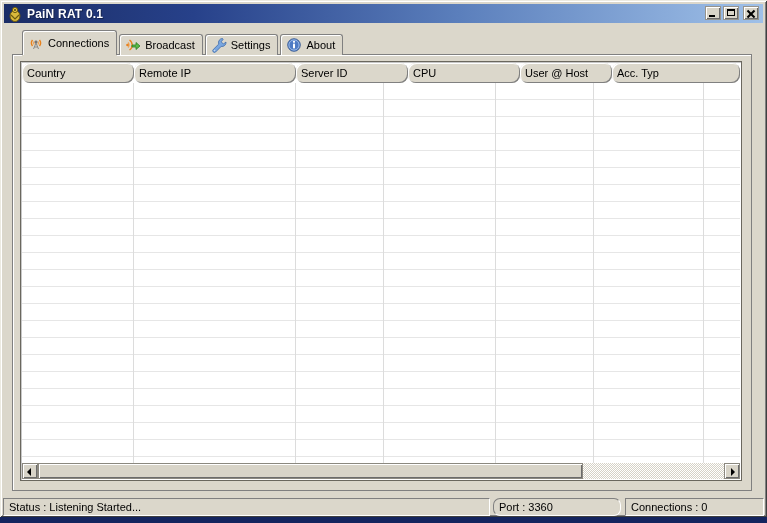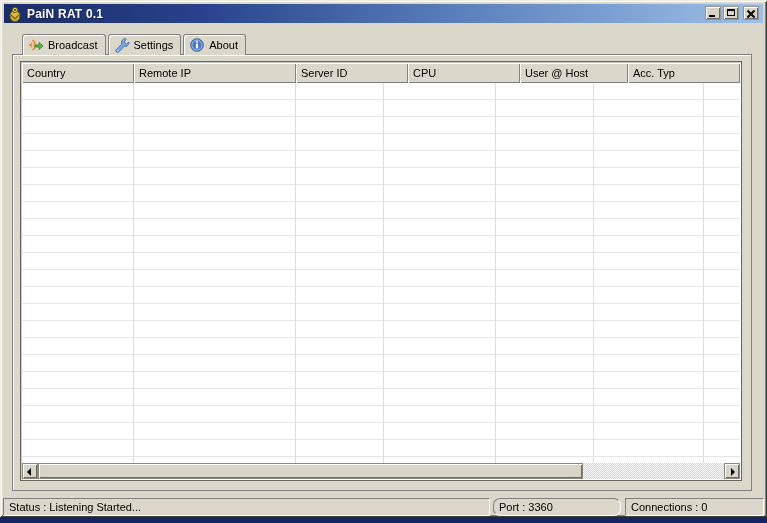--- a/index.html
+++ b/index.html
@@ -82,21 +82,21 @@
     background:var(--body-bg);
     border:1px solid #6A675E;
     box-shadow:inset 1px 1px 0 rgba(0,0,0,0.22);
     overflow:hidden;
   }
   .lv-header{position:absolute;left:1px;top:1px;right:1px;height:20px;display:flex;overflow:hidden;}
   .hcell{
     flex:0 0 auto;height:20px;background:var(--header-bg);
     display:flex;align-items:center;padding-left:5px;
     box-shadow:inset 1px 1px 0 var(--bevel-light), inset -1px -1px 0 var(--bevel-dark);
-    font-size:11px;white-space:nowrap;overflow:hidden;cursor:default;
+    font-size:11px;white-space:nowrap;overflow:hidden;cursor:default;border-radius:8px;
   }
   .hcell.last{flex:1 1 auto;}
   .lv-body{
     position:absolute;left:1px;top:21px;right:1px;bottom:17px;
     background-color:var(--body-bg);
     background-image:repeating-linear-gradient(to bottom,transparent 0px,transparent 16px,var(--grid-line) 16px,var(--grid-line) 17px);
   }
   .vsep{position:absolute;top:0;bottom:0;width:1px;background:var(--col-line);}
 
   
@@ -156,20 +156,31 @@
       <div class="tb-btn">
           <span class="glyph-max"></span>
         </div>
       <div class="tb-btn close">
           <span class="glyph-close"></span>
         </div>
     </div>
   </div>
 
   <div class="tabbar">
+      <div class="tab active">
+        <span class="tab-icon"><svg viewBox="0 0 16 16" width="16" height="16">
+            <path d="M4.5 5 A5 5 0 0 0 4.5 11" fill="none" stroke="#E8821E" stroke-width="1.4"></path>
+            <path d="M11.5 5 A5 5 0 0 1 11.5 11" fill="none" stroke="#E8821E" stroke-width="1.4"></path>
+            <path d="M6 6.5 A3 3 0 0 0 6 9.5" fill="none" stroke="#F0A050" stroke-width="1.2"></path>
+            <path d="M10 6.5 A3 3 0 0 1 10 9.5" fill="none" stroke="#F0A050" stroke-width="1.2"></path>
+            <circle cx="8" cy="7" r="1.2" fill="#8A8A8A" stroke="#555" stroke-width="0.5"></circle>
+            <path d="M8 8 L5.5 14 M8 8 L10.5 14 M6.3 12 L9.7 12" stroke="#8A8A8A" stroke-width="1"></path>
+          </svg></span>
+        <span class="tab-label">Connections</span>
+      </div>
       <div class="tab">
         <span class="tab-icon"><svg viewBox="0 0 16 16" width="16" height="16">
             <path d="M4.5 3 A6 6 0 0 1 4.5 13" fill="none" stroke="#E8821E" stroke-width="1.4"></path>
             <path d="M3 5.5 A3.5 3.5 0 0 1 3 10.5" fill="none" stroke="#F0A050" stroke-width="1.2"></path>
             <circle cx="2.5" cy="8" r="1.3" fill="#E8821E"></circle>
             <path d="M7 8 L11 8 L11 5.5 L15 9 L11 12.5 L11 10 L7 10 Z" fill="#58B948" stroke="#2E7D22" stroke-width="0.8"></path>
           </svg></span>
         <span class="tab-label">Broadcast</span>
       </div>
       <div class="tab">
@@ -198,21 +209,21 @@
           </div>
           <div class="hcell" style="width: 162px;">
             <span>Remote IP</span>
           </div>
           <div class="hcell" style="width: 112px;">
             <span>Server ID</span>
           </div>
           <div class="hcell" style="width: 112px;">
             <span>CPU</span>
           </div>
-          <div class="hcell" style="width: 108px;">
+          <div class="hcell" style="width: 92px;">
             <span>User @ Host</span>
           </div>
           <div class="hcell last" style="width: 38px;">
             <span>Acc. Typ</span>
           </div>
         </div>
       <div class="lv-body">
           <div class="vsep" style="left: 111px;"></div>
           <div class="vsep" style="left: 273px;"></div>
           <div class="vsep" style="left: 361px;"></div>

